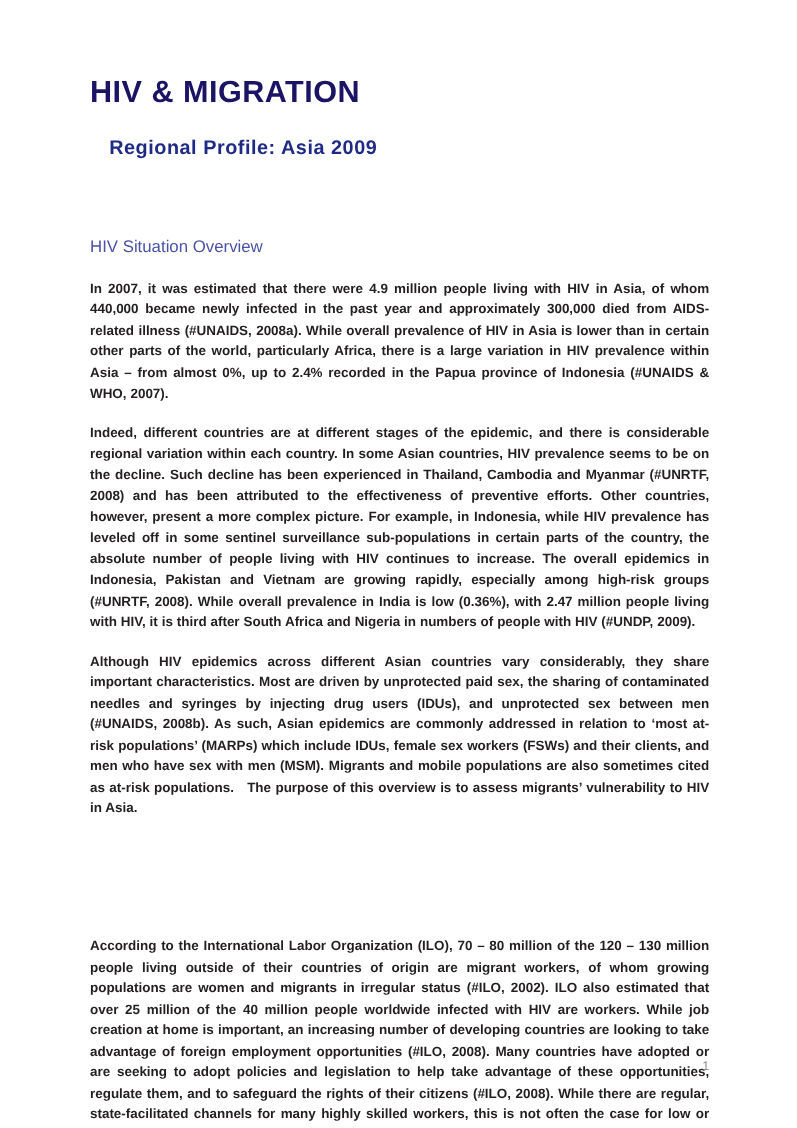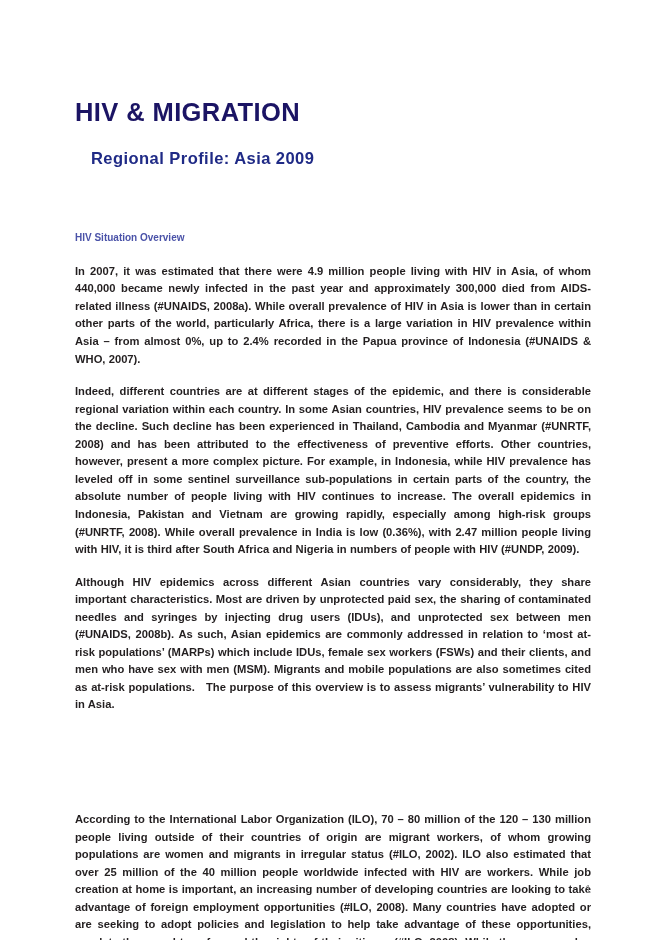--- a/index.html
+++ b/index.html
@@ -32,37 +32,37 @@
     width: 516px;
   }
 
   
   .doc-title {
     font-size: 25.5px;
     font-weight: bold;
     letter-spacing: 0.4px;
     color: #1b1464;
     margin: 0;
-    padding-top: 98px;
+    padding-top: 63px;
     line-height: 1.12;
   }
   .doc-subtitle {
     font-size: 16.5px;
     font-weight: bold;
     letter-spacing: 0.45px;
     color: #1f2a86;
     margin: 16px;
     padding-top: 6px;
     line-height: 1.2;
   }
 
   
   .section-heading {
-    font-size: 10px;
-    font-weight: bold;
+    font-size: 14px;
+    font-weight: normal;
     color: #4a52a8;
     margin: 0;
     line-height: 1.25;
   }
   .sub-heading {
     font-size: 10.6px;
     font-weight: bold;
     color: #4a52a8;
     margin: 0;
     line-height: 1.25;

